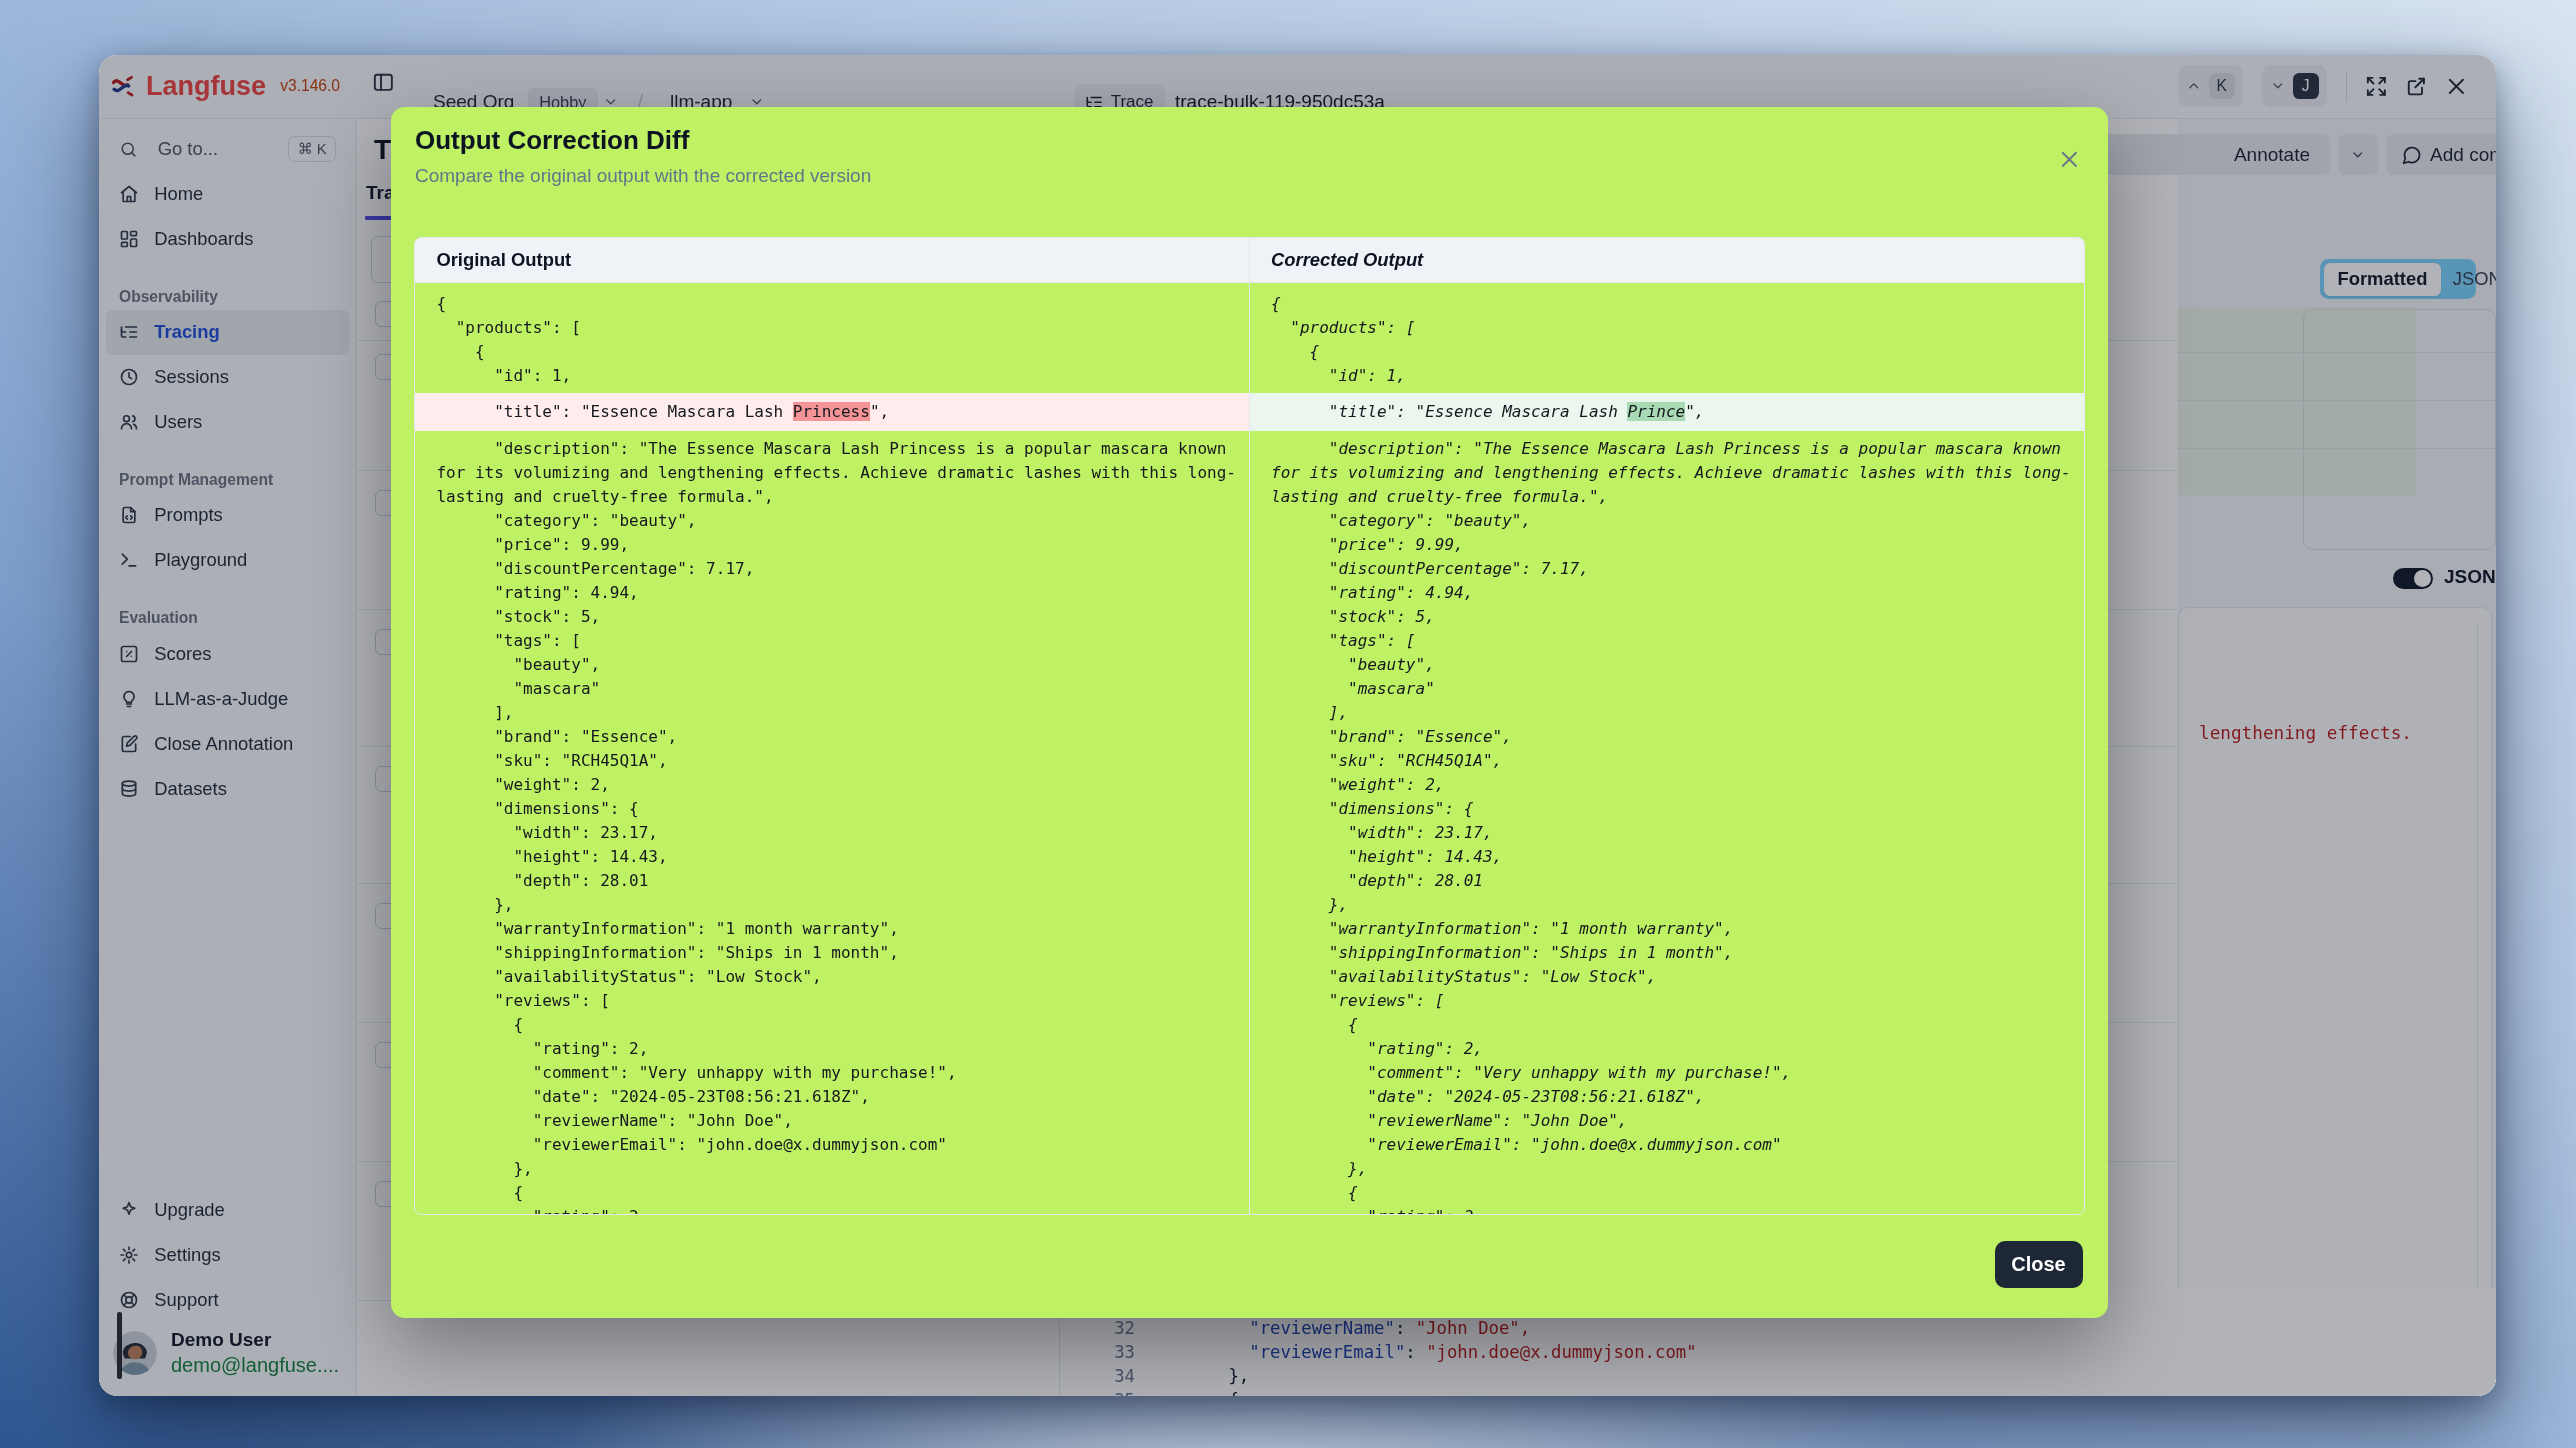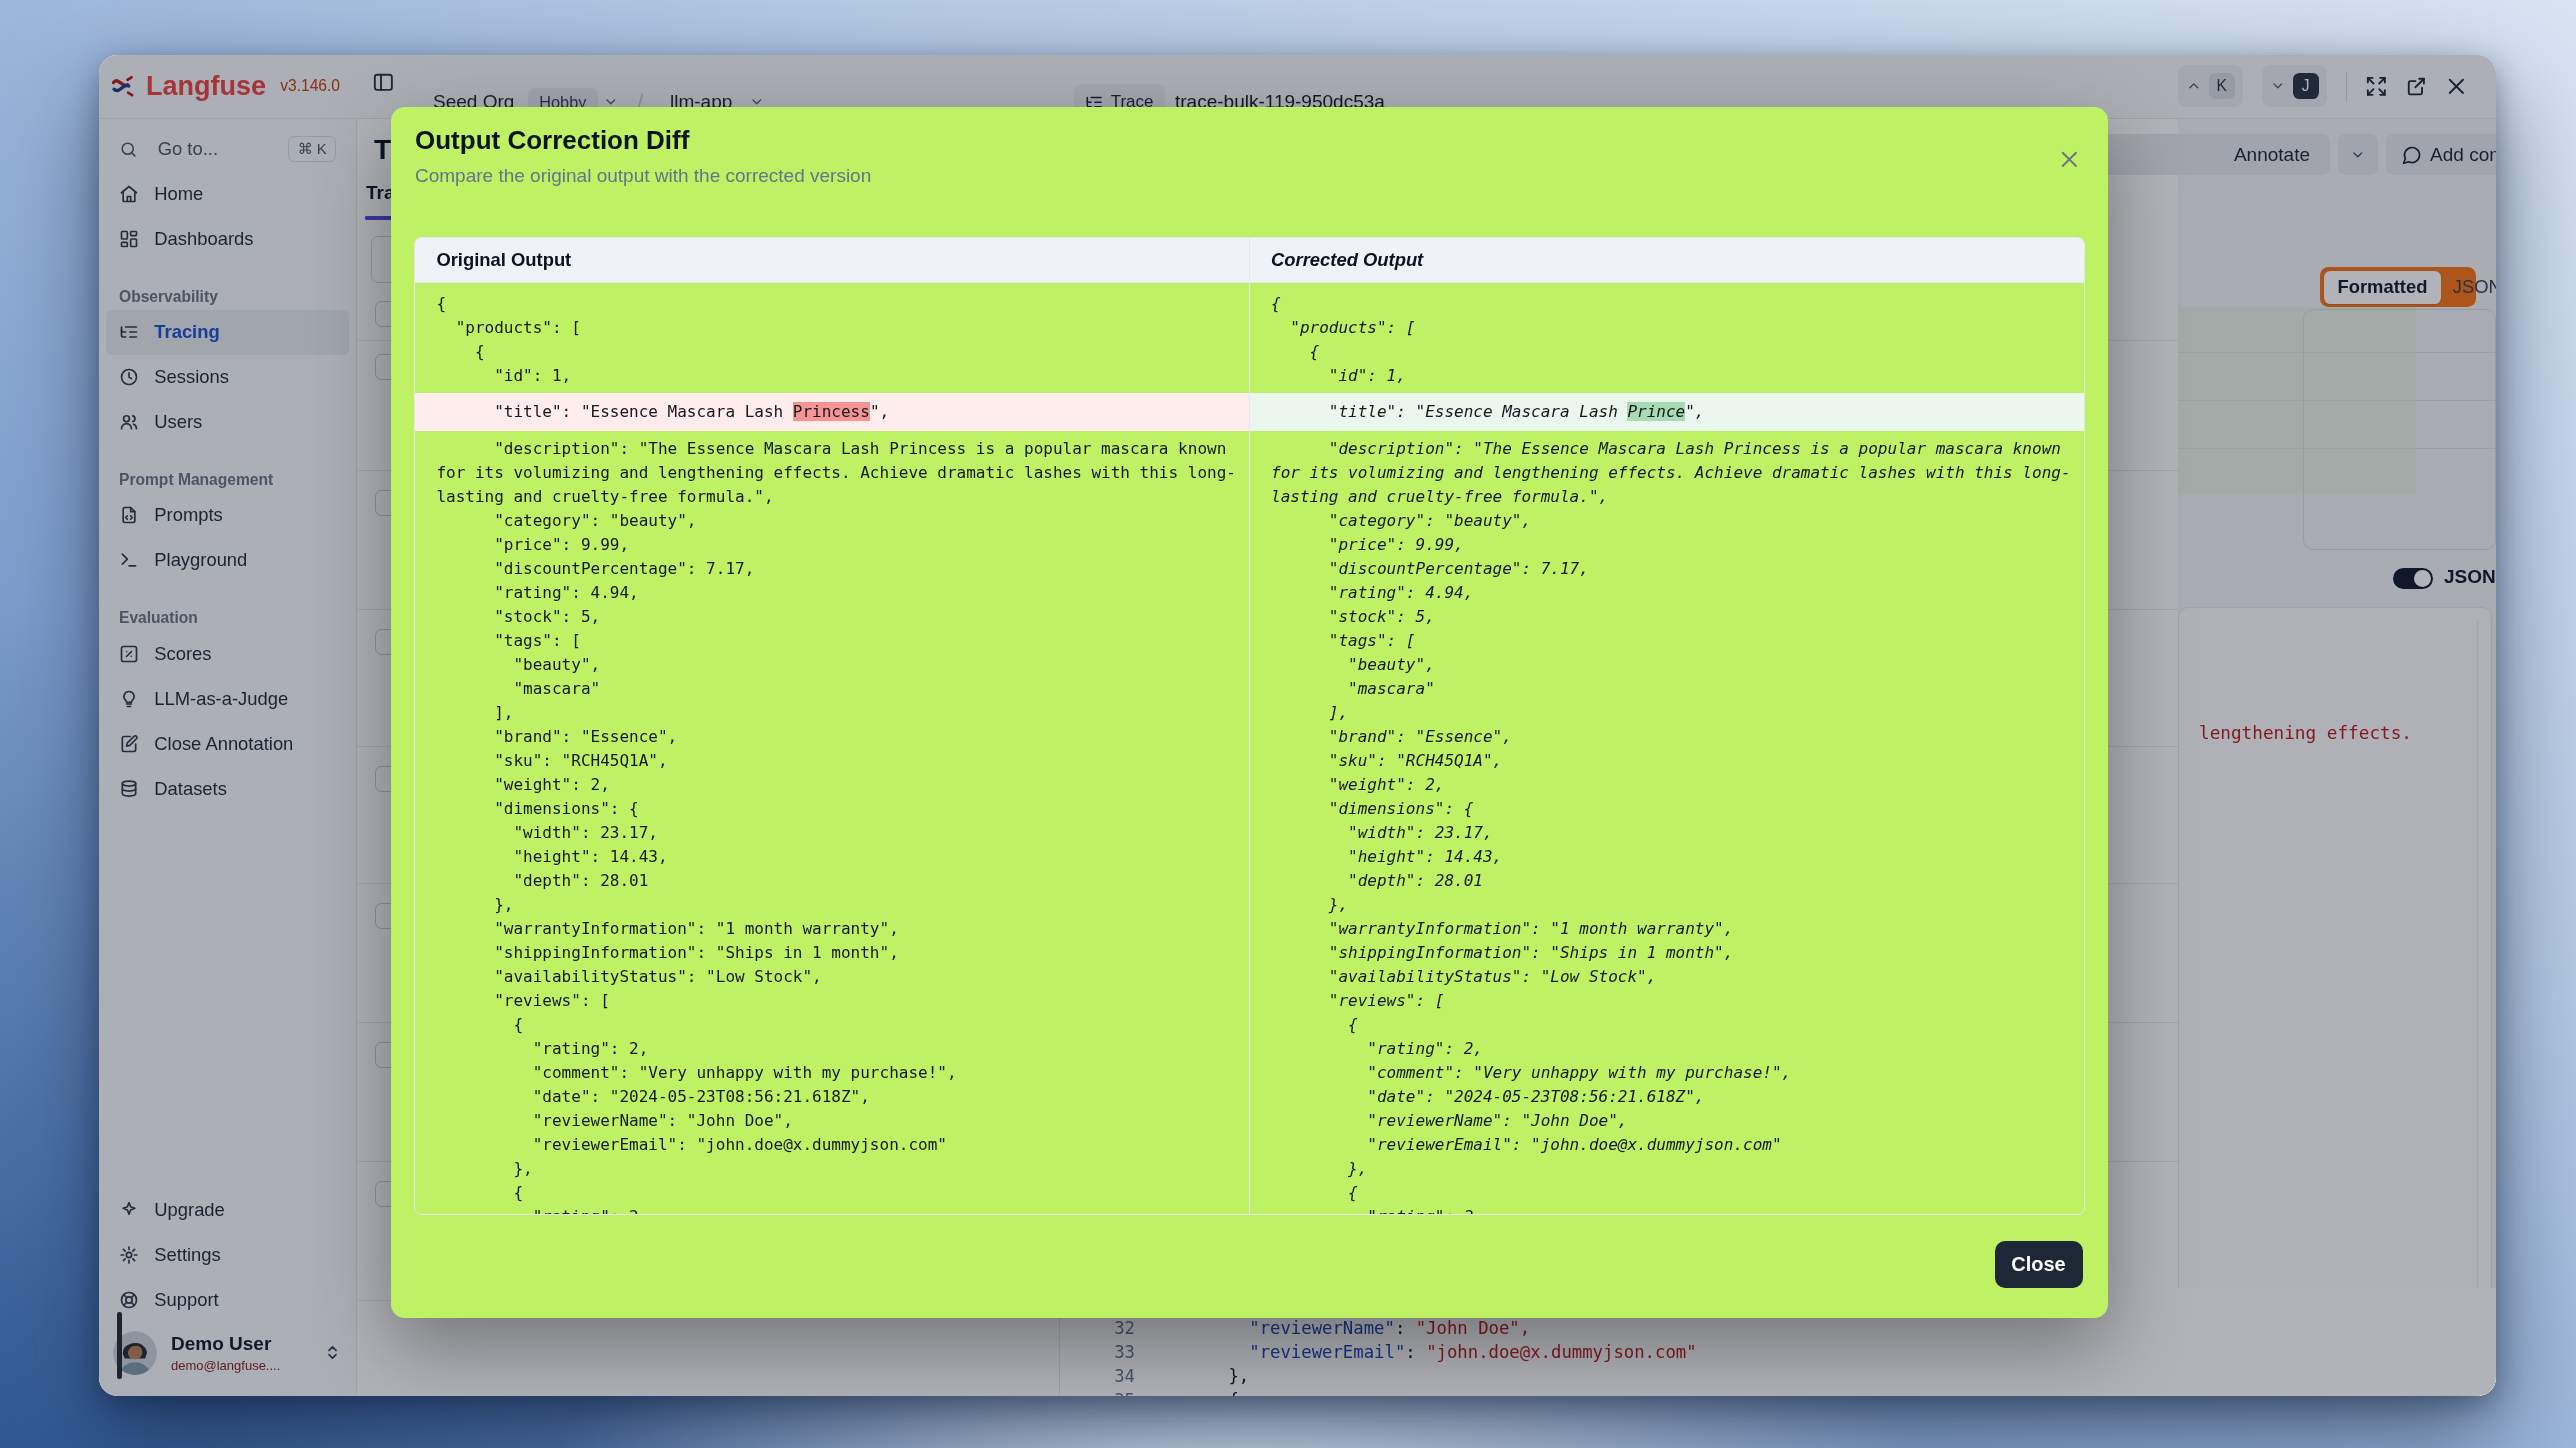--- a/index.html
+++ b/index.html
@@ -51,35 +51,35 @@
   .side-sec { margin:18.4px 0 4.2px; padding:0 20px; font-size:15.6px; font-weight:600; color:#6b7280; height:25.5px; display:flex; align-items:end; }
   .side-item { margin:0 7px; height:45px; border-radius:6.4px; display:flex; align-items:center; gap:15.6px; padding:0 12.7px; color:#1f2937; cursor:pointer; }
   .side-item .icn { width:20px; height:20px; color:#2f3947; }
   .side-lbl { font-size:18.4px; }
   .side-item.active { background:#e7eaee; }
   .side-item.active .side-lbl { font-weight:700; color:#1d4ed8; }
   .side-footer { margin-top:auto; padding-bottom:5.7px; }
   .user-row { height:68px; display:flex; align-items:center; gap:14px; padding:0 12.7px 7px 14px; position:relative; }
   .avatar { width:44px; height:44px; border-radius:50%; overflow:hidden; flex:0 0 auto; }
   .u-name { font-size:19px; font-weight:700; color:#111827; }
-  .u-mail { font-size:13px; color:#7f1d1d; margin-top:2.8px; }
+  .u-mail { font-size:20px; color:#15803d; margin-top:2.8px; }
   .updown { width:21px; height:21px; color:#374151; margin-left:auto; }
   .drag-bar { position:absolute; left:18.4px; bottom:11.3px; width:4.2px; height:67px; background:#262b33; border-radius:2.1px; }
 
   
   .main-bg { position:absolute; left:258px; top:64px; right:0; bottom:0; background:#fff; }
   .page-title { position:absolute; left:275px; top:79px; font-size:28px; font-weight:700; color:#0c1322; }
   .page-tab { position:absolute; left:267px; top:127px; font-size:19px; font-weight:600; color:#0f172a; }
   .tab-underline { position:absolute; left:266px; top:161px; width:65px; height:3.5px; background:#4f46e5; border-radius:1.4px; }
   .toolbar-box { position:absolute; left:272px; top:181px; width:304px; height:47px; background:#fff; border:1.4px solid #d3d7dd; border-radius:7px; }
   .row-divider { position:absolute; left:258px; width:1821px; height:1.4px; background:#e8eaee; }
   .cbx { position:absolute; left:276px; width:25.5px; height:25.5px; border:1.8px solid #c8ced6; border-radius:6.4px; background:#fff; }
 
   .right-panel { position:absolute; left:2079px; top:64px; right:0; bottom:0; background:#f4f6f8; }
-  .seg { position:absolute; left:2221px; top:212px; width:156px; height:40px; background:#f97316; border-radius:8.5px; display:flex; align-items:center; padding:3.5px; gap:5.7px;text-align:center; }
+  .seg { position:absolute; left:2221px; top:204px; width:156px; height:40px; background:#7dd3fc; border-radius:8.5px; display:flex; align-items:center; padding:3.5px; gap:5.7px;text-align:center; }
   .seg-on { background:#fff; border-radius:6.4px; height:33px; display:flex; align-items:center; padding:0 14px; font-size:18.4px; font-weight:600; color:#111827; box-shadow:0 0.7px 2.1px rgba(0,0,0,.12); }
   .seg-off { font-size:18.4px; color:#374151; padding:0 5.7px; }
   .green-band { position:absolute; left:2079px; top:252px; width:238px; height:188px; background:#e9f4e7; }
   .rp-line { position:absolute; left:2079px; width:318px; height:1.4px; background:#dfe3e7; }
   .rp-box { position:absolute; left:2204px; top:254px; width:193px; height:241px; border:1.4px solid #d9dde2; border-radius:10px; }
   .toggle { position:absolute; left:2294px; top:513px; width:40px; height:21px; background:#0f172a; border-radius:11.3px; }
   .toggle .knob { position:absolute; right:2.1px; top:2.1px; width:17px; height:17px; border-radius:50%; background:#fff; }
   .toggle-lbl { position:absolute; left:2345px; top:511px; font-size:19px; font-weight:600; color:#0f172a; }
   .json-box { position:absolute; left:2079px; top:552px; width:314px; height:722px; background:#fcfdfe; border:1.4px solid #e3e6ea; border-radius:10px; }
   .snippet { position:absolute; left:2100px; top:668px; font-family:"DejaVu Sans Mono", monospace; font-size:17.7px; color:#b91c1c; }

